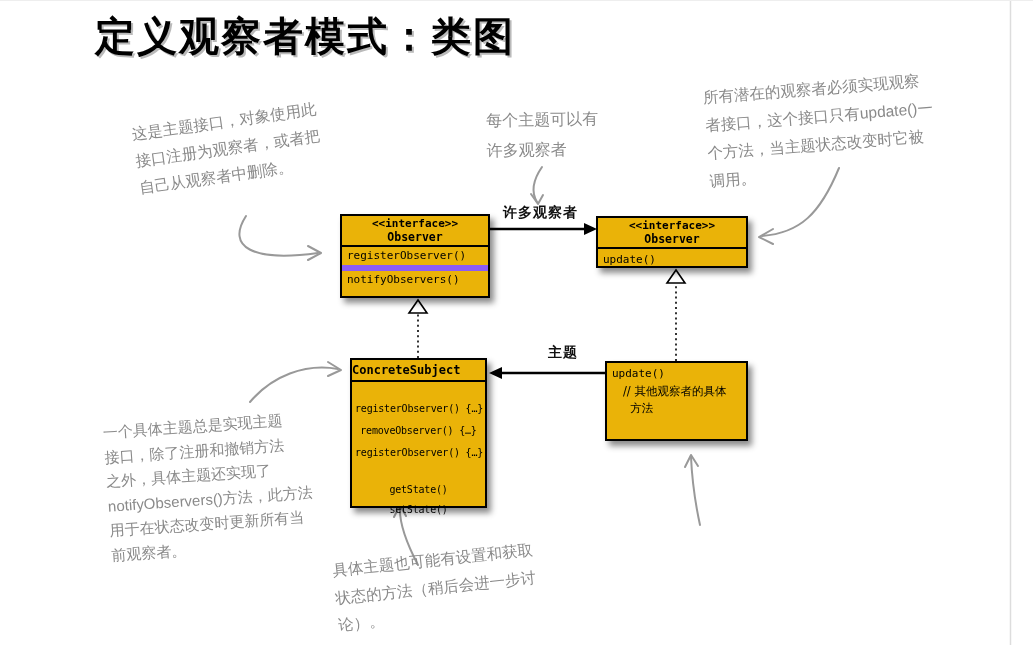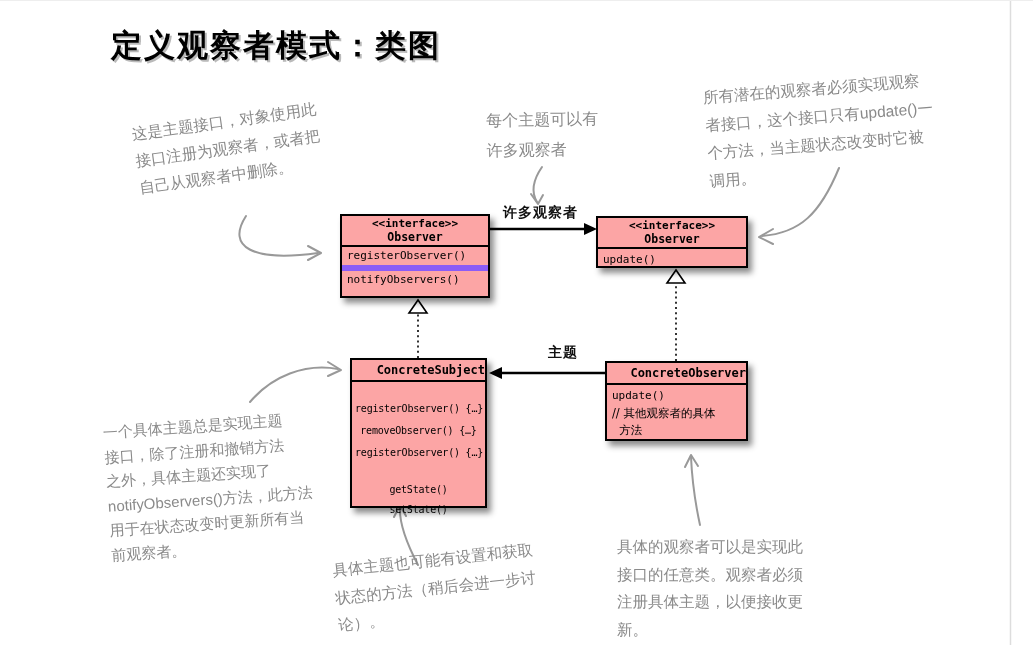--- a/index.html
+++ b/index.html
@@ -2,46 +2,46 @@
 <html><head>
 <meta charset="utf-8">
 <style>
   html,body{margin:0;padding:0;background:#fff;}
   .canvas{
     position:relative; width:1033px; height:645px; background:#fff;
     overflow:hidden; font-family:"Liberation Sans","DejaVu Sans",sans-serif;
     border-top:1px solid #eee;
   }
   .title{
-    position:absolute; left:95px; top:8px; margin:16px;
+    position:absolute; left:95px; top:8px; margin:0;
     font-family:"Liberation Serif","DejaVu Serif",serif;
-    font-size:31px; font-weight:900; color:#000; letter-spacing:2px;
+    font-size:40px; font-weight:900; color:#000; letter-spacing:2px;
     text-shadow:2px 2px 0 rgba(130,130,130,0.55);
   }
   .overlay{position:absolute; left:0; top:0; width:1033px; height:645px; pointer-events:none;}
   
   .uml{
-    position:absolute; background:#fca5a5; border:2px solid #000; box-sizing:border-box;
+    position:absolute; background:#eab308; border:2px solid #000; box-sizing:border-box;
     box-shadow:4px 5px 6px rgba(0,0,0,0.45);
     font-family:"DejaVu Sans Mono","Liberation Mono",monospace; color:#000;
   }
   .hdr{border-bottom:2px solid #000; text-align:center;}
   .stereo{font-size:11px; line-height:14px; padding-top:1px; font-weight:bold;}
   .cname{font-size:11.5px; line-height:13px; font-weight:bold; padding-bottom:1px;}
-  .hdr1{border-bottom:2px solid #000; text-align:right; font-size:12px; font-weight:bold; line-height:20px; height:20px;}
+  .hdr1{border-bottom:2px solid #000; text-align:left; font-size:12px; font-weight:bold; line-height:20px; height:20px;}
   .m{font-size:11px; line-height:18px; height:18px; padding:0 5px; white-space:nowrap;}
   .m.sep{border-bottom:6px solid #8b5cf6;}
   #box-observer .m{line-height:20px; height:20px; padding-top:1px;}
   #box-csubject .m{font-size:10px; letter-spacing:-0.2px; line-height:22px; height:22px; padding:0 3px;}
   #box-csubject .m.short{line-height:20px; height:20px;}
   #box-csubject .spacer{height:16px;}
   #box-csubject .mwrap{padding-top:16px;text-align:center;}
   #box-cobserver .m{line-height:19px; height:19px; padding-top:1px;}
   .comment{
-    font-size:11.5px; line-height:17px; padding:0 5px; color:#000;
+    font-size:11.5px; line-height:17px; padding:0 16px; color:#000;
     font-family:"DejaVu Sans","Liberation Sans",sans-serif; white-space:pre-wrap;
   }
   #box-subject  {left:340px; top:213px; width:150px; height:84px;}
   #box-observer {left:596px; top:215px; width:152px; height:52px;}
   #box-csubject {left:350px; top:357px; width:137px; height:150px;}
   #box-cobserver{left:605px; top:360px; width:143px; height:80px;}
   
   .edge-label{
     position:absolute; font-size:14px; font-weight:bold; color:#111; letter-spacing:1px;
   }
@@ -129,24 +129,20 @@
 调用。</div>
   <div class="note" id="note-csubject">一个具体主题总是实现主题
 接口，除了注册和撤销方法
 之外，具体主题还实现了
 notifyObservers()方法，此方法
 用于在状态改变时更新所有当
 前观察者。</div>
   <div class="note" id="note-getset">具体主题也可能有设置和获取
 状态的方法（稍后会进一步讨
 论）。</div>
-  <div class="note" id="note-cobserver">具体的观察者可以是实现此
-接口的任意类。观察者必须
-注册具体主题，以便接收更
-新。</div>
 
   <div class="edge-label" id="lbl-many">许多观察者</div>
   <div class="edge-label" id="lbl-subject">主题</div>
 
   <div class="uml" id="box-subject">
     <div class="hdr">
       <div class="stereo">&lt;&lt;interface&gt;&gt;</div>
       <div class="cname">Observer</div>
     </div>
     <div class="m sep">registerObserver()</div>
@@ -167,19 +163,18 @@
       <div class="m">registerObserver() {…}</div>
       <div class="m">removeObserver() {…}</div>
       <div class="m">registerObserver() {…}</div>
       <div class="spacer"></div>
       <div class="m short">getState()</div>
       <div class="m short">setState()</div>
     </div>
   </div>
 
   <div class="uml" id="box-cobserver">
-    <div class="hdr1">ConcreteObserver</div>
     <div class="m">update()</div>
     <div class="comment">// 其他观察者的具体
   方法</div>
   </div>
 
 </div>
 
 </body></html>

